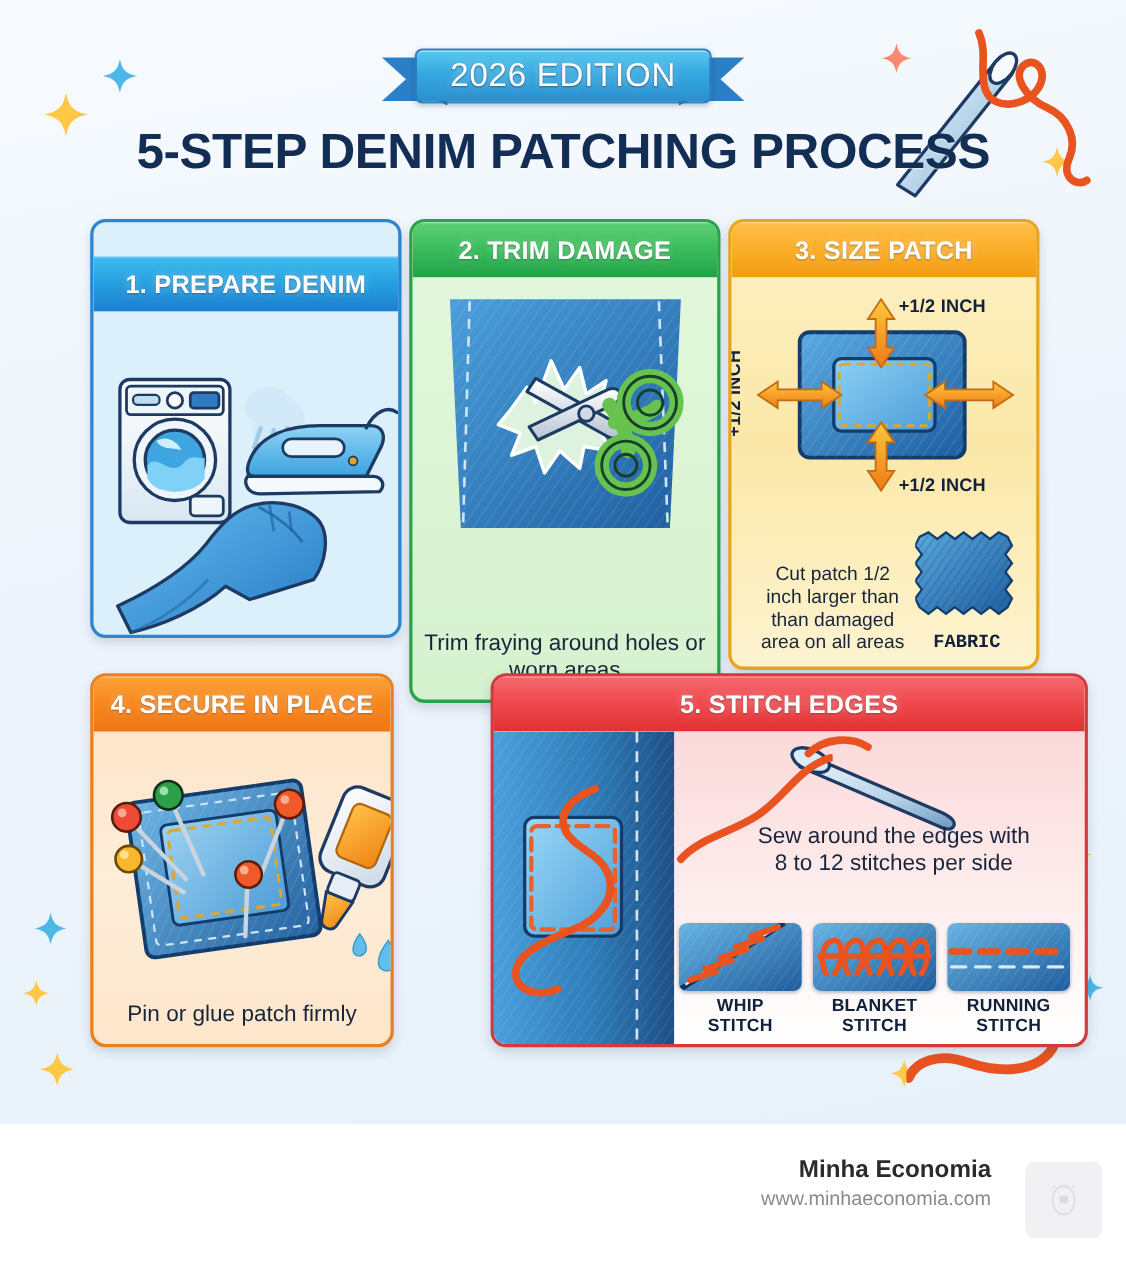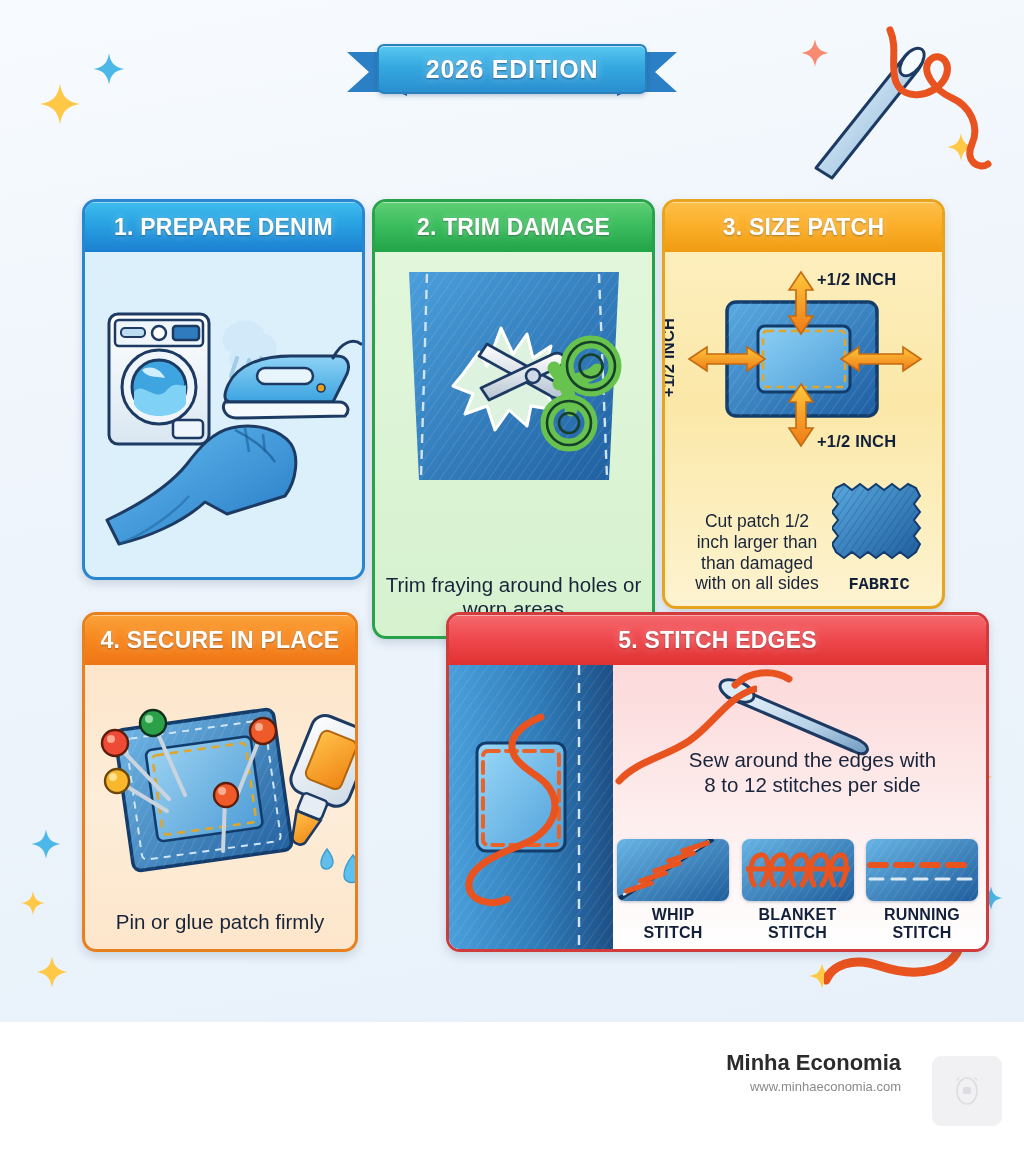--- a/index.html
+++ b/index.html
@@ -40,21 +40,21 @@
   .ribbon-fold.left { left: 34px; clip-path: polygon(0 0,100% 0,100% 100%); }
   .ribbon-fold.right { right: 34px; clip-path: polygon(0 0,100% 0,0 100%); }
   #ribbon-main {
     position: absolute; left: 30px; right: 30px; top: 0; height: 50px;
     background: linear-gradient(180deg,#57c8f0 0%,#35a8e0 45%,#2a8fd0 100%);
     border: 2px solid #2a7fbd; border-radius: 7px;
     display: flex; align-items: center; justify-content: center;
     box-shadow: 0 2px 5px rgba(20,70,120,.28), inset 0 1px 0 rgba(255,255,255,.55);
   }
   #ribbon-label {
-    color: #ffffff; font-size: 25px; font-weight: bold;
+    color: #ffffff; font-size: 30px; font-weight: normal;
     letter-spacing: .7px;
     text-shadow: 0 1px 2px rgba(10,55,100,.65), 0 0 9px rgba(255,255,255,.45);
   }
   
   #page-title {
     position: absolute; left: 0; right: 0; top: 112px;
     text-align: center;
     font-size: 45px; font-weight: bold; color: #132e55;
     letter-spacing: -0.4px;
     text-shadow: 0 1px 1px rgba(255,255,255,.6);
@@ -78,21 +78,21 @@
     box-shadow: inset 0 1px 0 rgba(255,255,255,.45);
   }
   .card-body { position: relative; width: 100%; height: calc(100% - 50px); }
   .card-caption {
     position: absolute; left: 10px; right: 10px; bottom: 14px;
     text-align: center; color: #18243a; font-size: 20.5px; line-height: 1.2;
   }
   
   #card-1 { left: 82px; top: 199px; width: 283px; height: 381px;
             border: 3px solid #2a86cf; background: #dcf0fc; }
-  #card-1 .card-head { background: linear-gradient(180deg,#3fbcee 0%,#29a3e2 42%,#1c7fd0 100%); }
+  #card-1 .card-head { background: linear-gradient(180deg,#3fbcee 0%,#29a3e2 42%,#1c7fd0 100%); margin-top: 31px; }
   #card-2 { left: 372px; top: 199px; width: 283px; height: 440px;
             border: 3px solid #28a34a; background: linear-gradient(180deg,#e3f7dc 0%,#d6f2cf 100%); }
   #card-2 .card-head { background: linear-gradient(180deg,#5fcf74 0%,#3cbd5e 45%,#22a348 100%); }
   #card-3 { left: 662px; top: 199px; width: 283px; height: 410px;
             border: 3px solid #e8a41c; background: linear-gradient(180deg,#fdf0c4 0%,#fbe8a8 50%,#fdf3d0 100%); }
   #card-3 .card-head { background: linear-gradient(180deg,#fdc04b 0%,#fbaf2a 45%,#f09c12 100%); }
   #card-4 { left: 82px; top: 612px; width: 276px; height: 340px;
             border: 3px solid #e8801e; background: linear-gradient(180deg,#fde3c5 0%,#fdedd9 55%,#fde6cb 100%); }
   #card-4 .card-head { background: linear-gradient(180deg,#fba33a 0%,#f7871e 48%,#ef7616 100%); }
   #card-5 { left: 402px; top: 612px; width: 543px; height: 340px;
@@ -113,40 +113,40 @@
     position: absolute; right: 14px; bottom: 12px; width: 98px; text-align: center;
     font-size: 17px; font-weight: bold; color: #12203a; font-family: Liberation Mono, monospace;
   }
   
   #card5-instruction {
     position: absolute; left: 200px; right: 10px; top: 82px;
     text-align: center; font-size: 20.5px; line-height: 1.22; color: #18243a;
   }
   #stitch-row {
     position: absolute; left: 168px; right: 8px; bottom: 8px;
-    display: flex; justify-content: space-between; gap: 10px;
+    display: flex; gap: 10px;
   }
   .stitch-item { width: 112px; text-align: center; }
   .stitch-thumb {
     width: 112px; height: 62px; border-radius: 8px; overflow: hidden;
     box-shadow: 0 1px 3px rgba(30,60,100,.3);
   }
   .stitch-name {
     margin-top: 5px; font-size: 16px; font-weight: bold; color: #12203a;
     line-height: 1.08; letter-spacing: .2px;
   }
   
   #footer {
     position: absolute; left: 0; top: 1022px; width: 1024px; height: 132px;
     background: #ffffff;
     border-radius: 15px;
   }
   #footer-text { position: absolute; right: 123px; top: 28px; text-align: right; }
   #footer-brand { font-size: 22px; font-weight: bold; color: #2b2b2b; }
-  #footer-url { font-size: 13px; color: #8a8a8a; margin-top: 3px; }
+  #footer-url { font-size: 18px; color: #8a8a8a; margin-top: 3px; }
   #footer-logo {
     position: absolute; right: 22px; top: 34px; width: 70px; height: 70px;
     background: #f1f1f4; border-radius: 9px;
     display: flex; align-items: center; justify-content: center;
   }
 </style>
 </head>
 <body>
 
 <div id="page">
@@ -228,20 +228,21 @@
     <div id="ribbon-wrap">
       <div class="ribbon-tail left"></div>
       <div class="ribbon-tail right"></div>
       <div class="ribbon-fold left"></div>
       <div class="ribbon-fold right"></div>
       <div id="ribbon-main">
         <span id="ribbon-label">2026 EDITION</span>
       </div>
     </div>
 
+    <h1 id="page-title">5-STEP DENIM PATCHING PROCESS</h1>
 
     <div class="card" id="card-1">
       <div class="card-head">1. PREPARE DENIM</div>
       <div class="card-body">
         <svg class="art" width="277" height="325" viewBox="0 0 277 325">
           <defs>
             <linearGradient id="wm" x1="0" y1="0" x2="0" y2="1">
               <stop offset="0" stop-color="#ffffff"></stop>
                 <stop offset="1" stop-color="#d9e7f2"></stop>
             </linearGradient>
@@ -383,21 +384,21 @@
           <path d="M4 6 L12 2 L20 8 L28 2 L36 8 L44 2 L52 8 L60 2 L68 8 L76 2 L84 6
                    L88 14 L82 22 L88 30 L82 38 L88 46 L82 54 L88 62 L84 70
                    L76 76 L68 70 L60 76 L52 70 L44 76 L36 70 L28 76 L20 70 L12 76 L4 70
                    L0 62 L6 54 L0 46 L6 38 L0 30 L6 22 L0 14Z" fill="url(#twillf)"></path>
         </svg>
 
         <div id="card3-note">
           <div>Cut patch 1/2</div>
           <div>inch larger than</div>
           <div>than damaged</div>
-          <div>with on all sides</div>
+          <div>area on all areas</div>
         </div>
         <div id="card3-fabric-label">FABRIC</div>
       </div>
     </div>
 
     <div class="card" id="card-4">
       <div class="card-head">4. SECURE IN PLACE</div>
       <div class="card-body">
         <svg class="art" style="left:10px;top:12px;" width="284" height="215" viewBox="0 0 284 215">
           <defs>

